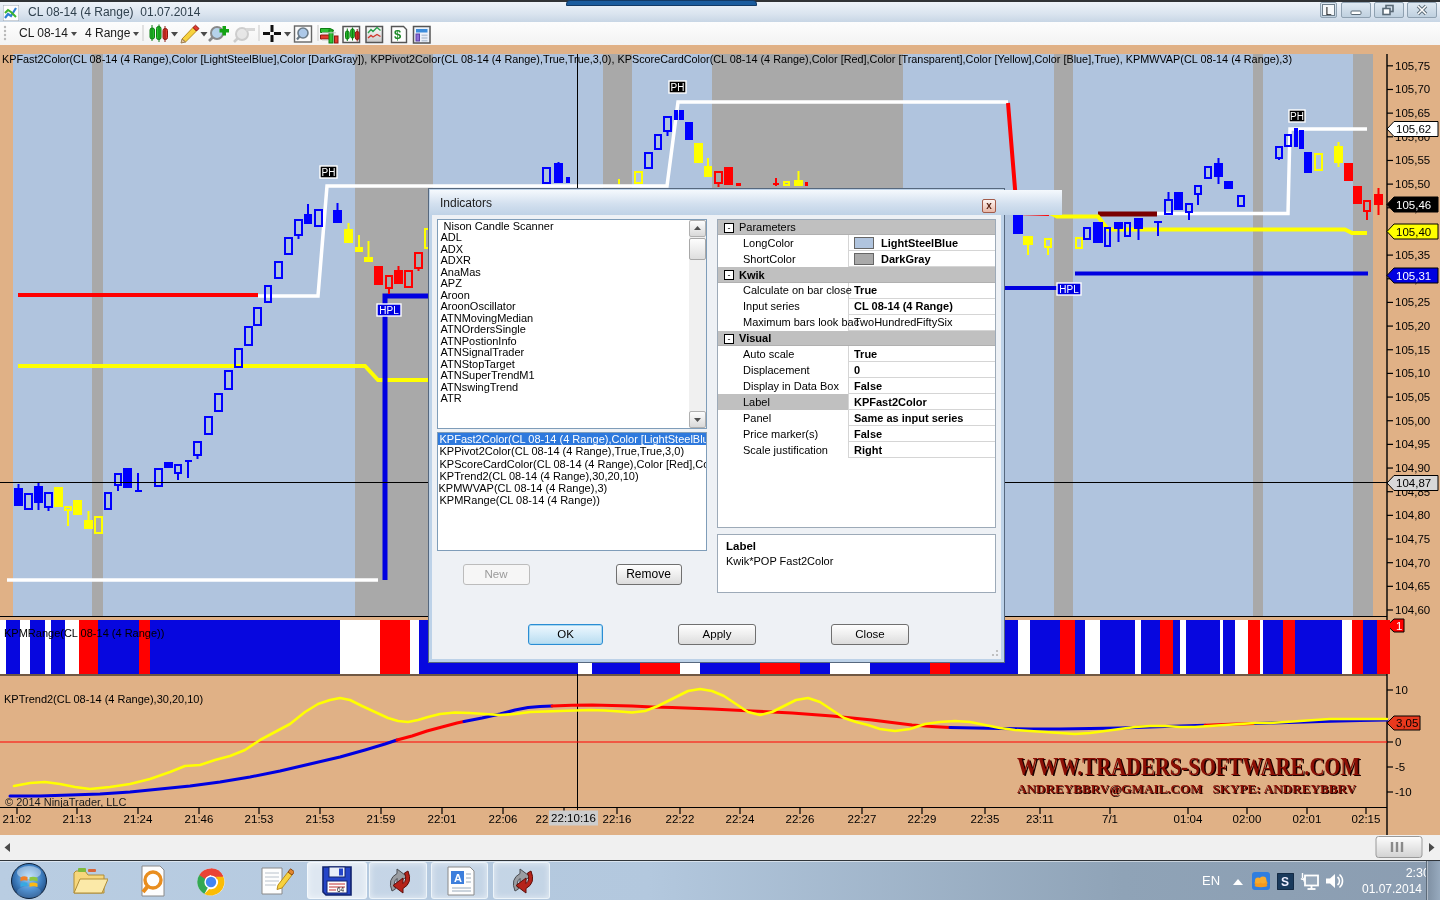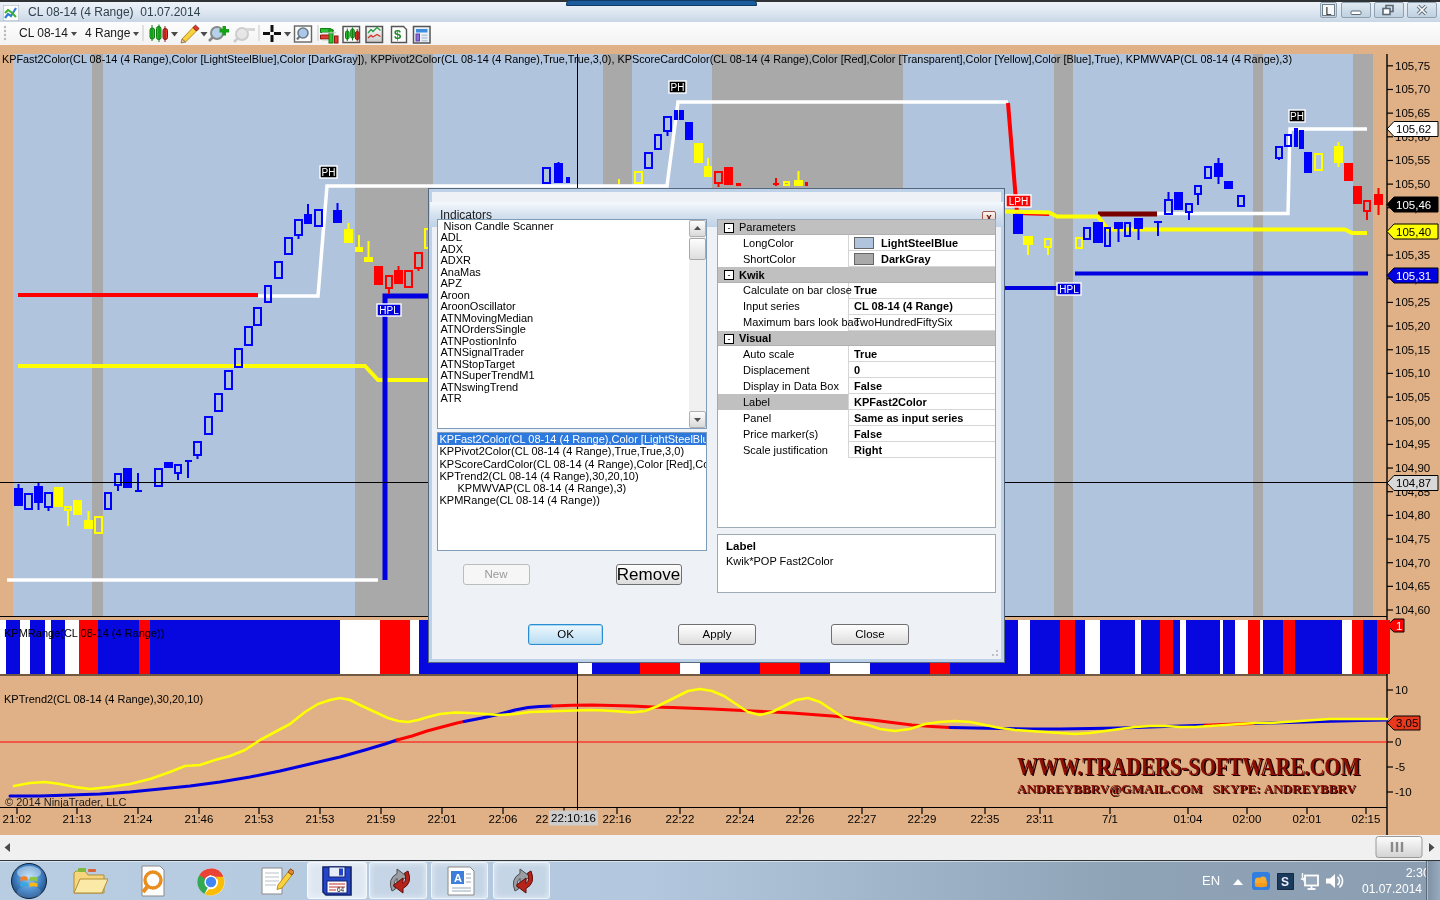--- a/index.html
+++ b/index.html
@@ -514,46 +514,46 @@
           <stop offset="0.5" stop-color="#e8e8e8"></stop>
           <stop offset="1" stop-color="#d2d2d2"></stop>
         </linearGradient>
       </defs>
 <line x1="1392" y1="796" x2="1392" y2="806" stroke="#8a8a8a" stroke-width="2.4"></line>
 <line x1="1397" y1="796" x2="1397" y2="806" stroke="#8a8a8a" stroke-width="2.4"></line>
 <line x1="1402" y1="796" x2="1402" y2="806" stroke="#8a8a8a" stroke-width="2.4"></line>
 <path d="M1429 797 L1434.5 801.5 L1429 806 Z" fill="#4a4a4a"></path>
 </svg>
 <div class="abs" style="left:428px;top:188px;width:577px;height:475px;background:#eef1f5;border:1px solid #56687e;box-shadow:inset 0 0 0 3px #bdd2e8">
-<div class="abs" style="left:1px;top:13px;width:573px;height:25px;background:linear-gradient(#f5f9fd,#d3e0ef 55%,#bfd2e6)">
+<div class="abs" style="left:1px;top:1px;width:632px;height:25px;background:linear-gradient(#f5f9fd,#d3e0ef 55%,#bfd2e6)">
  <div class="abs" style="left:10px;top:6px;font-size:12px;color:#1b1b1b">Indicators</div>
  <div class="abs" style="left:552px;top:9px;width:14px;height:14px;background:linear-gradient(#fdf5f3,#e8b8a8);border:1px solid #a25b4a;border-radius:2px;font-size:10px;font-weight:bold;color:#5a2416;text-align:center;line-height:12px">x</div>
 </div>
 <div class="abs" style="left:7.5px;top:29.5px;width:270px;height:210px;background:#fff;border:1px solid #7f9db9;overflow:hidden">
         <div style="padding:1px 0 0 3px;font-size:11px;line-height:11.5px;color:#000;white-space:pre">&nbsp;Nison&nbsp;Candle&nbsp;Scanner<br>ADL<br>ADX<br>ADXR<br>AnaMas<br>APZ<br>Aroon<br>AroonOscillator<br>ATNMovingMedian<br>ATNOrdersSingle<br>ATNPostionInfo<br>ATNSignalTrader<br>ATNStopTarget<br>ATNSuperTrendM1<br>ATNswingTrend<br>ATR</div>
         <div class="abs" style="right:0;top:0;width:17px;height:208px;background:#f0f0f0">
           <div class="abs" style="left:0;top:0;width:17px;height:17px;background:linear-gradient(#fdfdfd,#d9d9d9);border:1px solid #b0b0b0;border-radius:2px"><svg width="15" height="15">
               <path d="M4 9 L7.5 5 L11 9 Z" fill="#505050"></path>
             </svg></div>
           <div class="abs" style="left:0;top:18px;width:17px;height:22px;background:linear-gradient(#fdfdfd,#dedede);border:1px solid #a8a8a8;border-radius:2px"></div>
           <div class="abs" style="left:0;bottom:0;width:17px;height:17px;background:linear-gradient(#fdfdfd,#d9d9d9);border:1px solid #b0b0b0;border-radius:2px"><svg width="15" height="15">
               <path d="M4 6 L7.5 10 L11 6 Z" fill="#505050"></path>
             </svg></div>
         </div>
       </div>
 <div class="abs" style="left:7.5px;top:243px;width:270px;height:119px;background:#fff;border:1px solid #7f9db9;overflow:hidden;font-size:11px;line-height:12.3px;color:#000">
         <div style="background:#2e79dd;color:#fff;white-space:nowrap;padding-left:2px">KPFast2Color(CL 08-14 (4 Range),Color [LightSteelBlue]</div>
         <div style="white-space:nowrap;padding-left:2px">KPPivot2Color(CL 08-14 (4 Range),True,True,3,0)</div>
         <div style="white-space:nowrap;padding-left:2px">KPScoreCardColor(CL 08-14 (4 Range),Color [Red],Colo</div>
         <div style="white-space:nowrap;padding-left:2px">KPTrend2(CL 08-14 (4 Range),30,20,10)</div>
-        <div style="white-space:nowrap;padding-left:20px">KPMWVAP(CL 08-14 (4 Range),3)</div>
+        <div style="white-space:nowrap;padding-left:1px">KPMWVAP(CL 08-14 (4 Range),3)</div>
         <div style="white-space:nowrap;padding-left:2px">KPMRange(CL 08-14 (4 Range))</div>
       </div>
 <div class="abs" style="left:33.5px;top:374.5px;width:67px;height:21px;background:#f6f6f6;border:1px solid #bcbcbc;border-radius:3px;font-size:11.5px;color:#9a9a9a;text-align:center;line-height:19px">New</div>
-      <div class="abs" style="left:186.5px;top:374.5px;width:66px;height:21px;background:linear-gradient(#fefefe,#f0f0f0 45%,#dcdcdc);border:1px solid #707070;border-radius:3px;font-size:17px;color:#000;text-align:center;line-height:19px">Remove</div>
+      <div class="abs" style="left:186.5px;top:374.5px;width:66px;height:21px;background:linear-gradient(#fefefe,#f0f0f0 45%,#dcdcdc);border:1px solid #707070;border-radius:3px;font-size:12px;color:#000;text-align:center;line-height:19px">Remove</div>
 <div class="abs" style="left:288px;top:29.5px;width:279px;height:309px;background:#fff;border:1px solid #9daab8;overflow:hidden;font-size:11px">
         <div class="abs" style="left:0;top:0px;width:279px;height:15.5px;background:#c0c0c0;border-bottom:1px solid #b0b0b0">
           <div class="abs" style="left:6px;top:3px;width:10px;height:10px;background:#fff;border:1px solid #000;font-size:9px;line-height:8px;text-align:center">-</div>
           <div class="abs" style="left:21px;top:1.5px;font-weight:normal;color:#000">Parameters</div>
         </div>
         <div class="abs" style="left:0;top:15.5px;width:279px;height:16px;border-bottom:1px solid #d5d5d5">
           <div class="abs" style="left:0;top:0;width:131px;height:16px;background:#fff;border-right:1px solid #d5d5d5">
             <div class="abs" style="left:25px;top:1.5px;color:#000;white-space:nowrap">LongColor</div>
           </div>
           <div class="abs" style="left:136px;top:1.5px;width:20px;height:12px;background:#B0C4DE;border:1px solid #666"></div>

